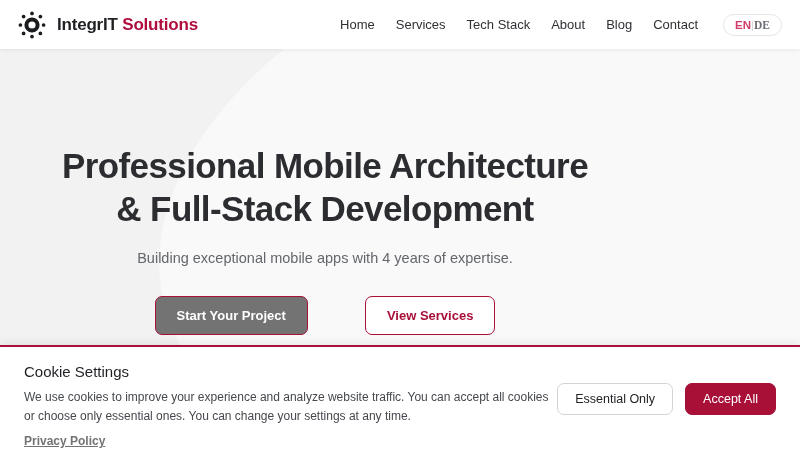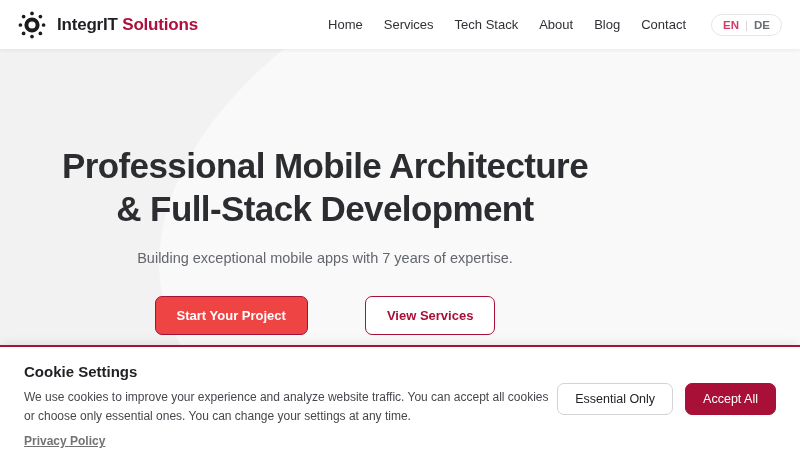--- a/index.html
+++ b/index.html
@@ -22,32 +22,32 @@
     padding: 0 18px 0 16px;
     box-shadow: 0 1px 4px rgba(0,0,0,0.07);
   }
   .brand { display: flex; align-items: center; gap: 9px; cursor: pointer; }
   .brand-name { font-size: 17px; font-weight: 700; color: #1f2023; letter-spacing: -0.2px; }
   .brand-name .accent { color: #b00e3c; }
 
   .nav { display: flex; align-items: center; gap: 21px; }
   .nav-link { font-size: 13px; color: #2f3135; text-decoration: none; cursor: pointer; }
   .lang-pill {
-    display: flex; align-items: center; gap: 6px;
+    display: flex; align-items: center; gap: 0;
     border: 1px solid #e6e6e9;
     border-radius: 999px;
     padding: 4px 11px;
     margin-left: 4px;
     font-size: 11.5px;
     font-weight: 700;
     background: #fff;
   }
   .lang-active { color: #d23b68; cursor: pointer; }
   .lang-sep { color: #d4d4d8; font-weight: 400; }
-  .lang-inactive { color: #6b6e73; cursor: pointer; }
+  .lang-inactive { color: #6b6e73; cursor: pointer; font-family: Liberation Serif, serif; }
 
   
   .hero {
     position: relative;
     height: 401px;
     background: #f2f2f3;
     overflow: hidden;
   }
   .hero-swoosh {
     position: absolute;
@@ -85,21 +85,21 @@
   }
   .btn {
     border-radius: 7px;
     font-size: 13px;
     font-weight: 600;
     padding: 11px 21px;
     cursor: pointer;
     font-family: "Liberation Sans", sans-serif;
   }
   .btn-primary {
-    background: #ef4444;
+    background: #737373;
     color: #ffffff;
     border: 1px solid #a81038;
   }
   .btn-outline {
     background: #ffffff;
     color: #a81038;
     border: 1.5px solid #a81038;
     margin-left: 44px;
   }
 
@@ -113,21 +113,21 @@
     box-shadow: 0 -2px 10px rgba(0,0,0,0.08);
     display: flex;
     align-items: center;
     justify-content: space-between;
     padding: 0 24px;
     z-index: 10;
   }
   .cookie-text { align-self: flex-start; padding-top: 16px; }
   .cookie-title {
     font-size: 15px;
-    font-weight: 700;
+    font-weight: 400;
     color: #1f2023;
     margin-bottom: 8px;
   }
   .cookie-body {
     font-size: 12px;
     line-height: 1.55;
     color: #45484d;
     max-width: 528px;
   }
   .cookie-link {
@@ -199,21 +199,21 @@
 </div>
 
 <div class="hero">
   <div class="hero-swoosh"></div>
   <div class="hero-content">
     <h1 class="hero-title">
       <span>Professional Mobile Architecture</span><br>
       <span>&amp; Full-Stack Development</span>
     </h1>
     <div class="hero-subtitle">
-      <span>Building exceptional mobile apps with 7 years of expertise.</span><br>
+      <span>Building exceptional mobile apps with 4 years of expertise.</span><br>
     </div>
     <div class="cta-row">
       <button class="btn btn-primary">Start Your Project</button>
       <button class="btn btn-outline">View Services</button>
     </div>
   </div>
 </div>
 
 <div class="cookie-banner">
   <div class="cookie-text">

